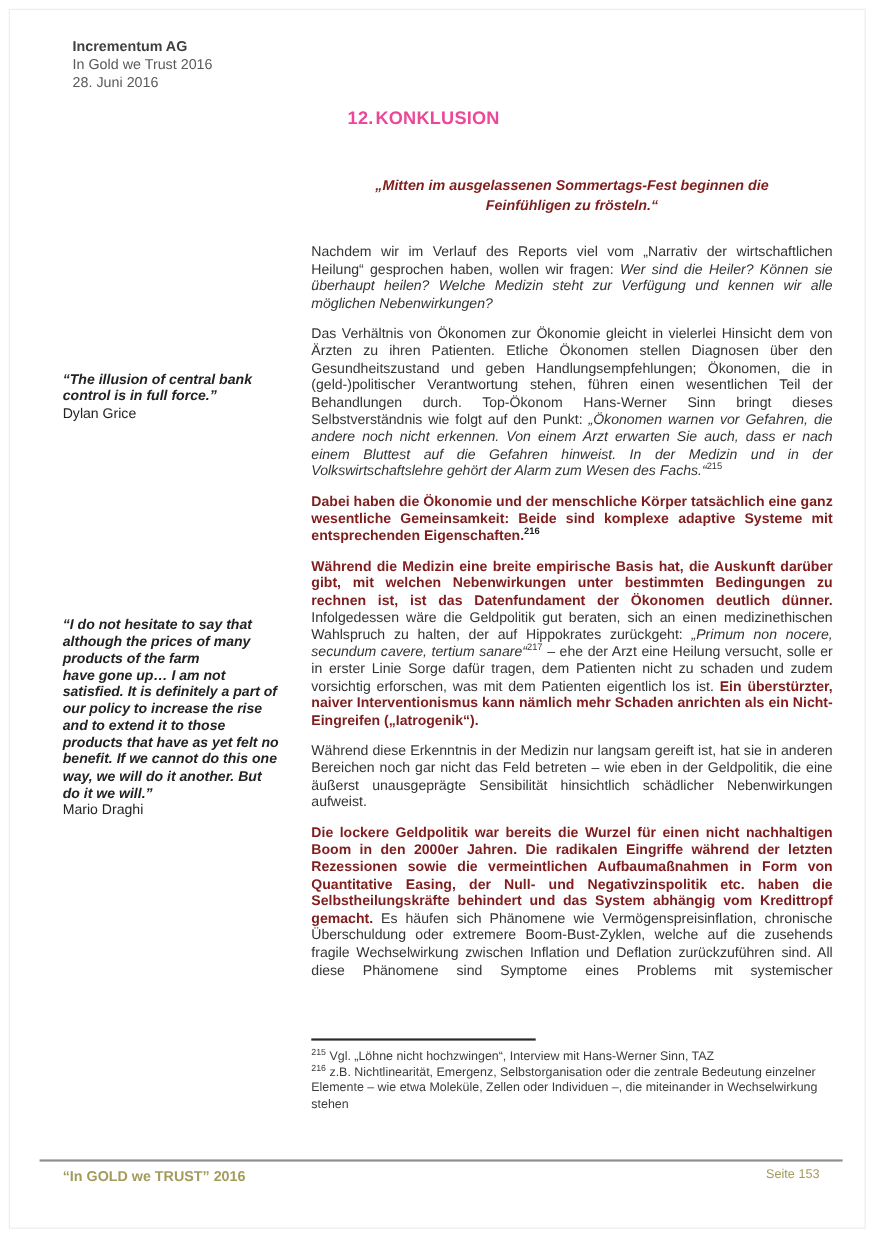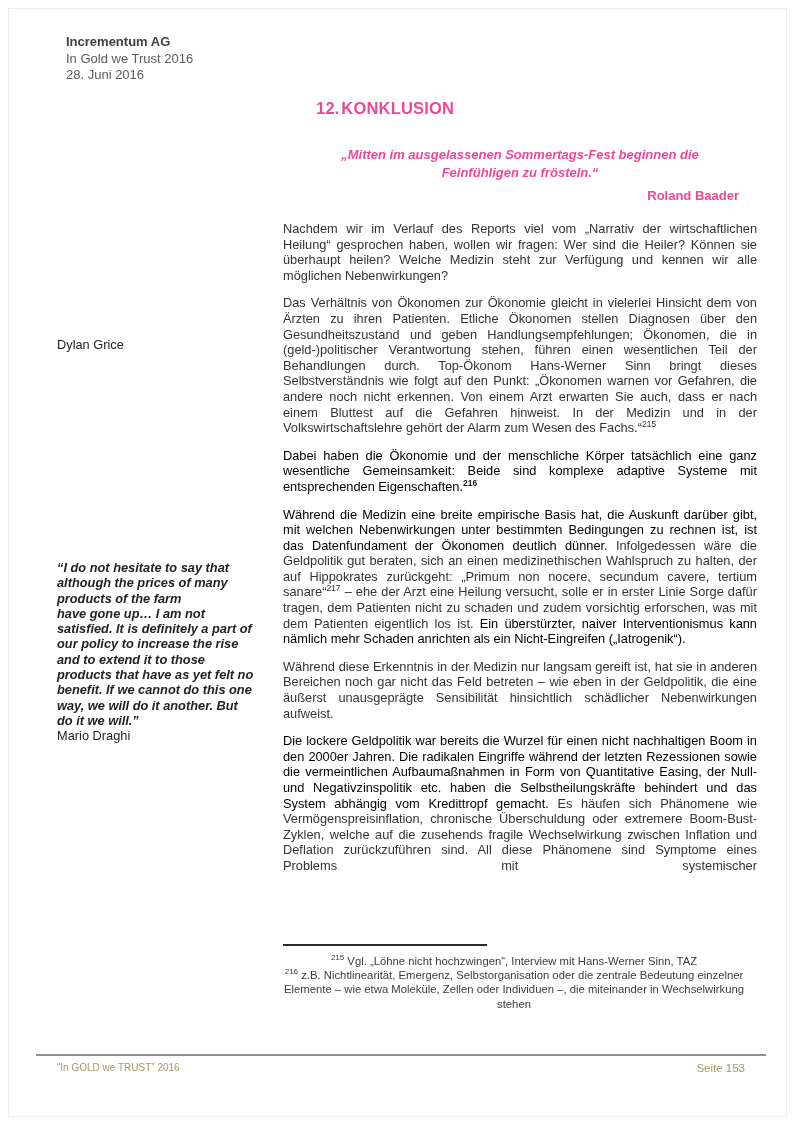--- a/index.html
+++ b/index.html
@@ -7,68 +7,69 @@
     position:relative;width:795px;height:1125px;background:#ffffff;overflow:hidden;
     font-family:"Liberation Sans","DejaVu Sans",sans-serif;color:#3a3a3a;
   }
   .frame{position:absolute;left:8px;top:8px;right:8px;bottom:8px;border:1px solid #ececec;pointer-events:none;}
   
   .hdr{position:absolute;left:66px;top:34px;font-size:13px;line-height:16.5px;color:#5a5a5a;}
   .hdr-co{font-weight:700;color:#3f3f3f;}
   
   .title{position:absolute;left:316px;top:99px;margin:0;font-size:16.5px;font-weight:700;color:#ec4899;word-spacing:-3px;letter-spacing:.2px;}
   
-  .epigraph{position:absolute;left:283px;top:146px;width:474px;text-align:center;
-    font-size:13px;line-height:18px;font-weight:700;font-style:italic;color:#ec4899;}
+  .epigraph{position:absolute;left:283px;top:160px;width:474px;text-align:center;
+    font-size:13px;line-height:18px;font-weight:700;font-style:italic;color:#7f1d1d;}
   .epi-attr{text-align:right;font-style:normal;padding-right:18px;margin-top:5px;}
   
   .mq{position:absolute;left:57px;width:222px;font-size:12.8px;line-height:15.3px;color:#232323;}
   .mq1{top:337px;}
   .mq2{top:560px;}
   .mq-text{font-weight:700;font-style:italic;white-space:pre-line;}
   .mq-author{font-weight:400;}
   
   .body-col{position:absolute;left:283px;top:221px;width:474px;font-size:12.8px;line-height:15.6px;text-align:justify;color:#333333;}
   .bp{margin:0 0 12px 0;}
   .last-just{text-align-last:justify;}
   .r-n{font-style:normal;}
-  .r-i{}
-  .r-b{font-weight:400;color:#000000;}
+  .r-i{font-style:italic;}
+  .r-b{font-weight:700;color:#7f1d1d;}
   .r-sup,.r-bsup{font-size:8.5px;line-height:0;vertical-align:super;}
   .r-bsup{font-weight:700;color:#1c1c1c;}
   
-  .footnotes{position:absolute;left:283px;top:944px;width:462px;font-size:11.3px;line-height:14.2px;color:#3c3c3c;text-align:center;}
+  .footnotes{position:absolute;left:283px;top:944px;width:462px;font-size:11.3px;line-height:14.2px;color:#3c3c3c;text-align:left;}
   .fn-rule{width:204px;border-top:2px solid #2a2a2a;margin-bottom:8px;}
   .fn sup{font-size:8px;line-height:0;vertical-align:super;}
   
   .footer-rule{position:absolute;left:36px;top:1054px;width:730px;border-top:2px solid #8f8f8f;}
-  .footer-left{position:absolute;left:57px;top:1062px;font-size:10px;font-weight:400;color:#a39a5c;}
+  .footer-left{position:absolute;left:57px;top:1062px;font-size:13px;font-weight:700;color:#a39a5c;}
   .footer-right{position:absolute;right:50px;top:1062px;font-size:11.5px;color:#a39a5c;}
 </style>
 </head>
 <body>
 
 <div class="page">
   <div class="frame"></div>
 
   <header class="hdr">
     <div class="hdr-co">Incrementum AG</div>
     <div>In Gold we Trust 2016</div>
     <div>28. Juni 2016</div>
   </header>
 
   <h1 class="title">12. KONKLUSION</h1>
 
   <div class="epigraph">
     <div>„Mitten im ausgelassenen Sommertags-Fest beginnen die</div>
     <div>Feinfühligen zu frösteln.“</div>
-    <div class="epi-attr">Roland Baader</div>
   </div>
 
   <aside class="mq mq1">
+    <div class="mq-text">“The illusion of central bank
+control is in full force.”</div>
     <div class="mq-author">Dylan Grice</div>
   </aside>
 
   <aside class="mq mq2">
     <div class="mq-text">“I do not hesitate to say that
 although the prices of many
 products of the farm
 have gone up… I am not
 satisfied. It is definitely a part of
 our policy to increase the rise

